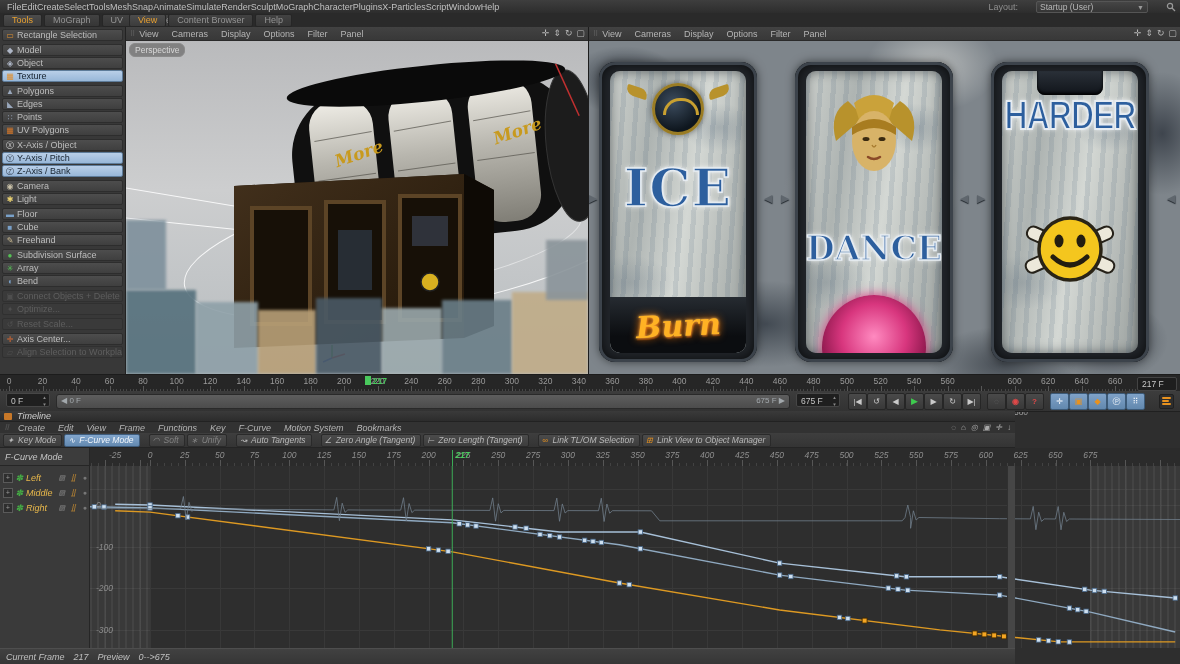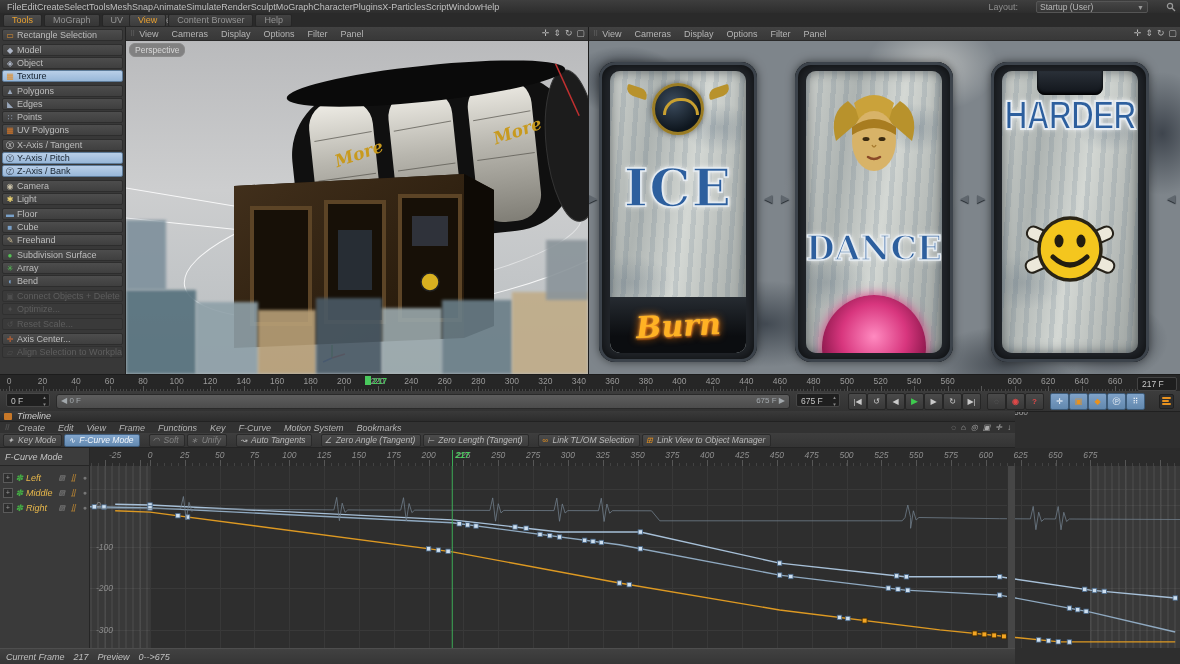--- a/index.html
+++ b/index.html
@@ -269,21 +269,21 @@
             <span>Points</span>
           </div>
           <div class="tbtn">
             <span class="ticon" style="color: rgb(216, 120, 40);">▦</span>
             <span>UV Polygons</span>
           </div>
         </div>
         <div class="tgroup">
           <div class="tbtn">
             <span class="ticon" style="color: rgb(216, 216, 216);">Ⓧ</span>
-            <span>X-Axis / Tangent</span>
+            <span>X-Axis / Object</span>
           </div>
           <div class="tbtn active">
             <span class="ticon" style="color: rgb(42, 52, 66);">Ⓨ</span>
             <span>Y-Axis / Pitch</span>
           </div>
           <div class="tbtn active">
             <span class="ticon" style="color: rgb(42, 52, 66);">Ⓩ</span>
             <span>Z-Axis / Bank</span>
           </div>
         </div>

